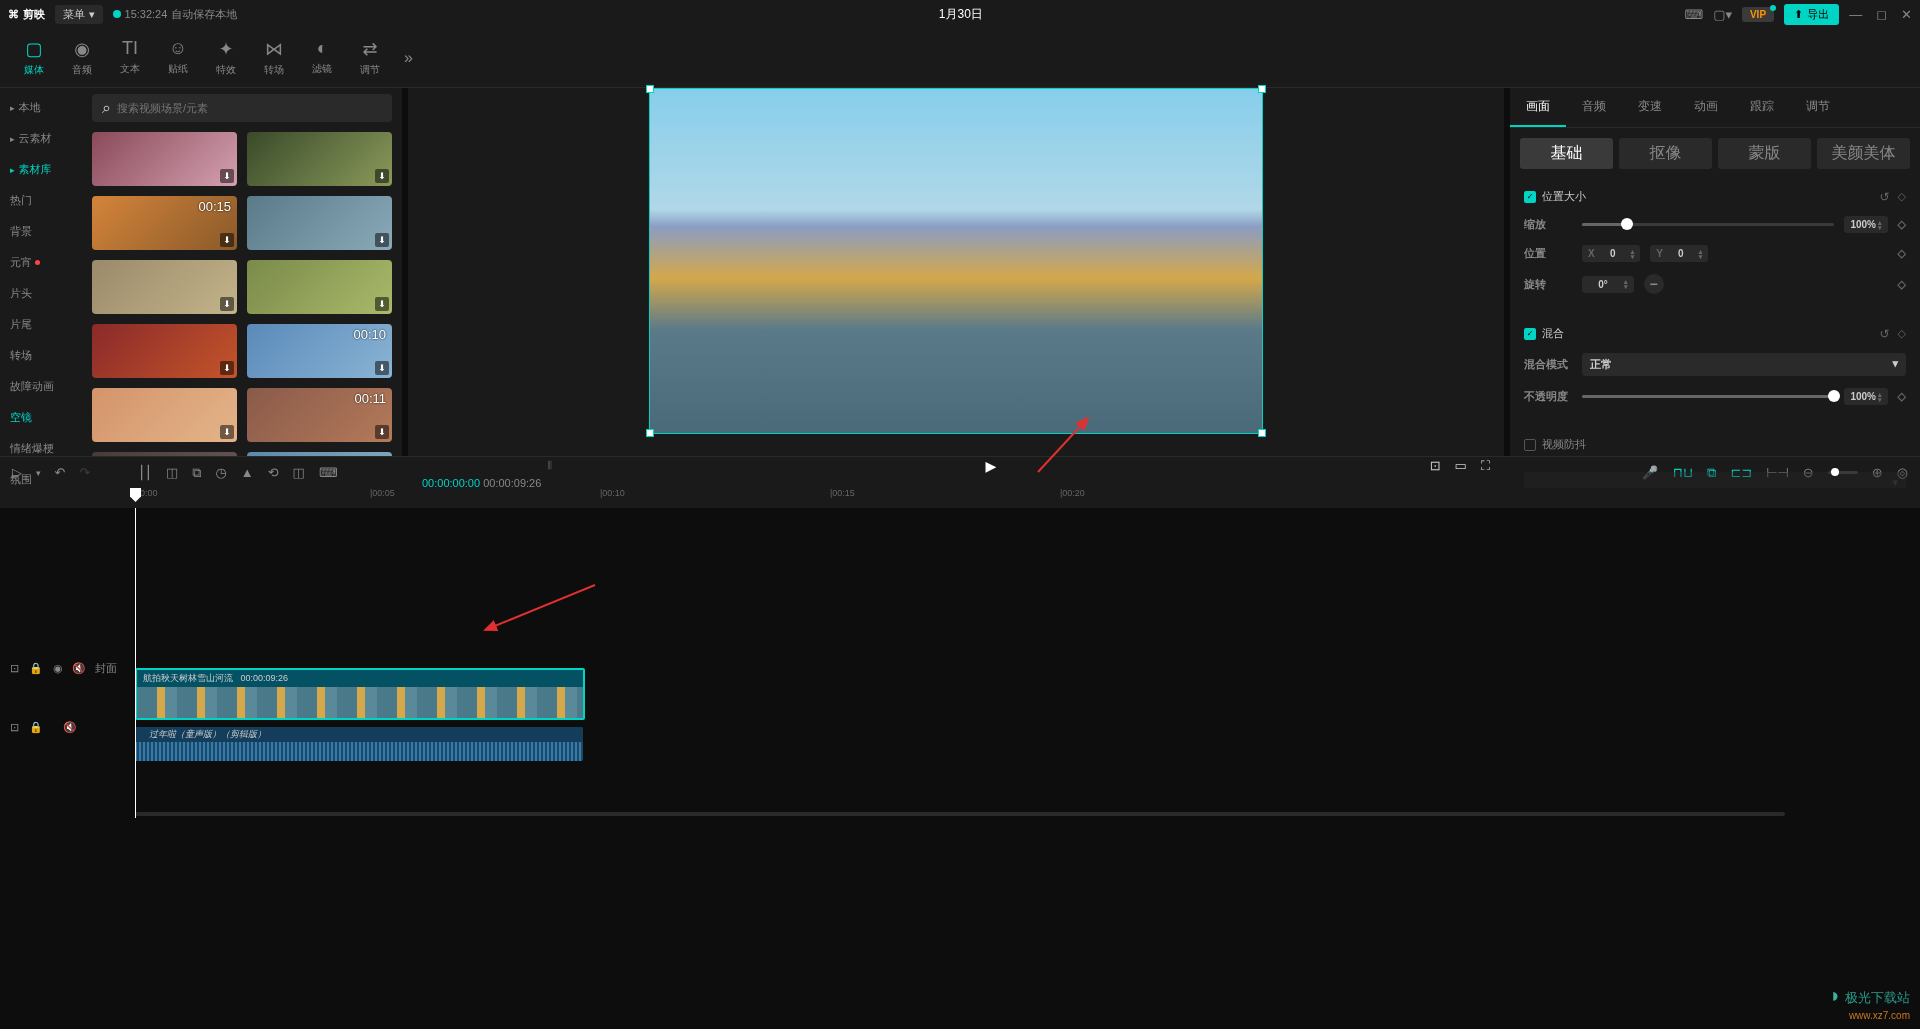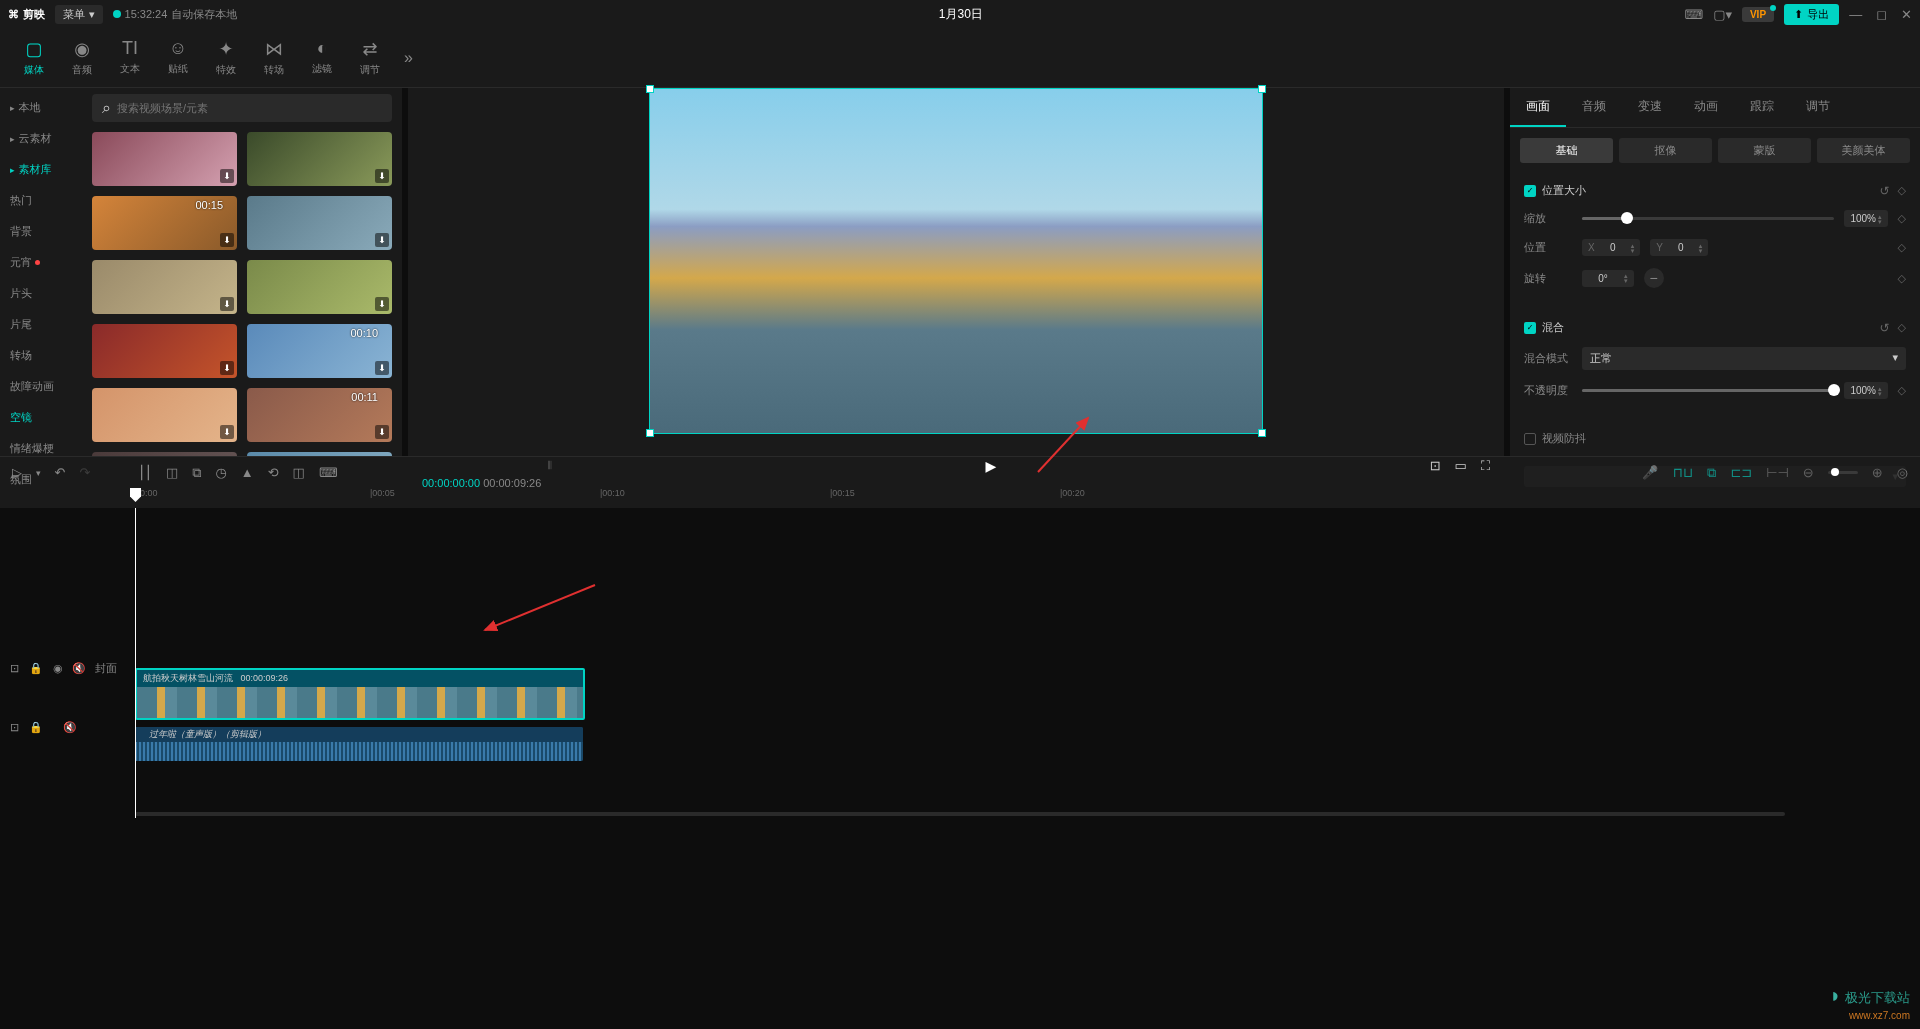--- a/index.html
+++ b/index.html
@@ -37,21 +37,21 @@
 .cat-item { padding: 8px 10px; font-size: 11px; color: #888; cursor: pointer; display: flex; align-items: center; }
 .cat-item.expandable::before { content: '▸'; margin-right: 4px; font-size: 9px; }
 .cat-item.active { color: #00d4c4; }
 .cat-item .dot { width: 5px; height: 5px; background: #ff4444; border-radius: 50%; margin-left: 3px; }
 
 .media-browser { flex: 1; padding: 6px 10px; overflow-y: auto; }
 .search-box { background: #2a2a2a; border-radius: 4px; padding: 5px 10px; display: flex; align-items: center; gap: 6px; margin-bottom: 10px; }
 .search-box input { background: none; border: none; color: #888; font-size: 11px; flex: 1; outline: none; }
 .thumb-grid { display: grid; grid-template-columns: 1fr 1fr; gap: 10px; }
 .thumb { position: relative; height: 54px; border-radius: 4px; overflow: hidden; cursor: pointer; }
-.thumb-duration { position: absolute; top: 3px; right: 14px; font-size: 11px; color: #fff; text-shadow: 0 0 2px #000; }
+.thumb-duration { position: absolute; top: 3px; right: 6px; font-size: 13px; color: #fff; text-shadow: 0 0 2px #000; }
 .thumb-dl { position: absolute; bottom: 3px; right: 3px; width: 14px; height: 14px; background: rgba(0,0,0,0.5); border-radius: 2px; display: flex; align-items: center; justify-content: center; font-size: 9px; color: #fff; }
 
 
 .preview-panel { flex: 1; background: #1a1a1a; margin: 0 6px; display: flex; flex-direction: column; }
 .preview-header { display: flex; justify-content: space-between; padding: 6px 12px; font-size: 11px; color: #ccc; }
 .preview-header-right { color: #888; font-size: 15px; cursor:pointer; }
 .preview-body { flex: 1; display: flex; align-items: center; justify-content: center; position: relative; }
 .preview-frame { border: 1px solid #00d4c4; position: relative; width: 614px; height: 346px; background: linear-gradient(to bottom, #87ceeb 0%, #b0d8e8 35%, #8b9dc3 40%, #d4a84b 55%, #5a7a8a 70%, #4a6a7a 100%); }
 .handle { position: absolute; width: 8px; height: 8px; background: #fff; border: 1px solid #00d4c4; }
 .handle.tl { top: -4px; left: -4px; } .handle.tr { top: -4px; right: -4px; }
@@ -62,28 +62,28 @@
 .play-btn { flex: 1; text-align: center; color: #fff; font-size: 14px; cursor: pointer; }
 .preview-right-controls { display: flex; gap: 14px; color: #ccc; font-size: 13px; }
 .preview-right-controls span { cursor: pointer; }
 
 
 .right-panel { width: 410px; background: #1a1a1a; }
 .prop-tabs { display: flex; border-bottom: 1px solid #2a2a2a; }
 .prop-tab { padding: 10px 16px; font-size: 12px; color: #888; cursor: pointer; }
 .prop-tab.active { color: #fff; border-bottom: 2px solid #00d4c4; }
 .prop-subtabs { display: flex; padding: 10px; gap: 6px; }
-.subtab { flex: 1; text-align: center; padding: 5px; background: #2a2a2a; font-size: 11px; color: #888; border-radius: 3px; cursor: pointer; }
+.subtab { flex: 1; text-align: center; padding: 5px; background: #2a2a2a; font-size: 16px; color: #888; border-radius: 3px; cursor: pointer; }
 .subtab.active { background: #3a3a3a; color: #fff; }
 .prop-section { padding: 10px 14px; }
 .section-header { display: flex; align-items: center; gap: 6px; font-size: 11px; color: #ccc; margin-bottom: 12px; }
 .check-icon { width: 12px; height: 12px; background: #00d4c4; border-radius: 2px; display: flex; align-items: center; justify-content: center; font-size: 8px; color: #000; }
 .reset-icons { margin-left: auto; display: flex; gap: 8px; color: #666; font-size: 12px; }
 .reset-icons span { cursor:pointer; }
-.prop-row { display: flex; align-items: center; gap: 10px; margin-bottom: 12px; font-size: 11px; }
+.prop-row { display: flex; align-items: center; gap: 10px; margin-bottom: 12px; font-size: 11px; font-weight: bold; }
 .prop-label { width: 48px; color: #888; }
 .slider-track { flex: 1; height: 3px; background: #3a3a3a; position: relative; border-radius: 2px; }
 .slider-fill { position: absolute; height: 100%; background: #666; border-radius: 2px; }
 .slider-thumb { position: absolute; width: 12px; height: 12px; background: #fff; border-radius: 50%; top: -5px; transform: translateX(-50%); cursor: pointer; }
 .value-box { background: #2a2a2a; padding: 3px 6px; border-radius: 3px; min-width: 42px; text-align: center; font-size: 10px; color: #ccc; display:flex; align-items:center; gap:2px; }
 .value-box .spinners { display:flex; flex-direction:column; line-height:5px; font-size:7px; color:#666; }
 .diamond { color: #666; font-size: 11px; cursor:pointer; }
 .xy-input { background: #2a2a2a; padding: 3px 6px; border-radius: 3px; display: flex; align-items: center; gap: 6px; font-size: 10px; }
 .xy-input .axis { color: #666; }
 .select-box { flex: 1; background: #2a2a2a; padding: 4px 8px; border-radius: 3px; font-size: 11px; color: #ccc; display: flex; justify-content: space-between; cursor: pointer; }

